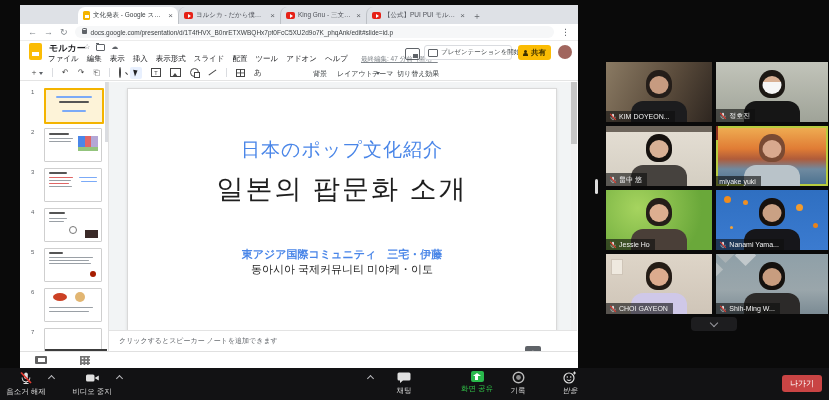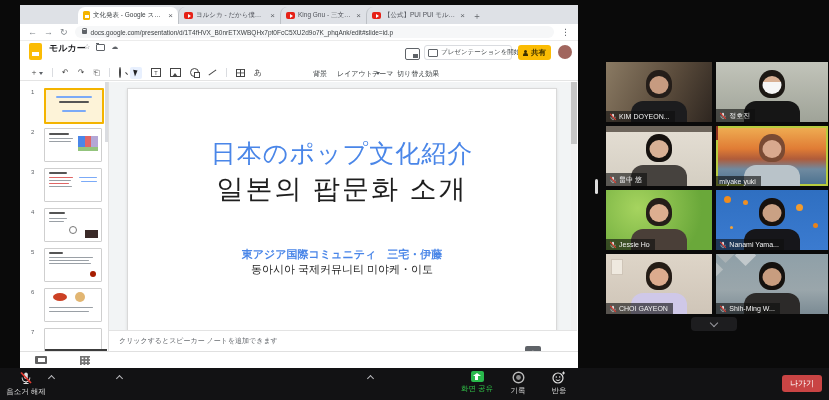--- a/index.html
+++ b/index.html
@@ -78,21 +78,21 @@
   .fs-scroll{position:absolute;right:0;top:0;width:3px;height:60px;background:#dadce0;}
   .ln{position:absolute;height:2px;border-radius:1px;background:#9aa0a6;}
   .lnb{background:#7baaf7;}
   .lnr{background:#e06666;}
   .lnd{background:#555;}
   .canvas{position:absolute;left:89px;top:77px;right:7px;height:248px;background:#f2f4f5;}
   .vscroll{position:absolute;right:1px;top:77px;width:6px;height:248px;background:#f1f1f1;}
   .vthumb{position:absolute;top:0;left:0;width:6px;height:62px;background:#c6c6c6;}
   .slide{position:absolute;left:107px;top:83px;width:428px;height:242px;background:#fff;border:1px solid #d9d9d9;box-shadow:0 1px 3px rgba(0,0,0,.10);}
   .sline{position:absolute;left:0;right:0;text-align:center;white-space:nowrap;}
-  .s-ja{top:48px;font-size:25px;color:#4a86e8;letter-spacing:1px;}
+  .s-ja{top:48px;font-size:19px;color:#4a86e8;letter-spacing:1px;}
   .s-ko{top:82px;font-size:27px;color:#1f1f1f;letter-spacing:2px;}
   .s-sub-ja{top:158px;font-size:11px;color:#4a86e8;font-weight:bold;}
   .s-sub-ko{top:173px;font-size:11px;color:#1f1f1f;}
   .notes{position:absolute;left:89px;right:1px;top:325px;height:22px;background:#fff;border-top:1px solid #e3e3e3;display:flex;align-items:flex-start;padding:5px 0 0 10px;box-sizing:border-box;font-size:7px;color:#5f6368;}
   .explore{position:absolute;left:505px;top:341px;width:16px;height:14px;background:#5f6368;border-radius:2px;color:#fff;font-size:7px;display:flex;align-items:center;justify-content:center;}
   .notes-chev{position:absolute;left:542px;top:345px;font-size:9px;color:#9aa0a6;line-height:1;}
   .bottombar{position:absolute;left:0;right:0;bottom:0;height:16px;background:#fff;border-top:1px solid #e0e0e0;}
   .hthumb{position:absolute;left:25px;top:-3px;width:62px;height:2px;background:#3c3c3c;}
   .film-ic{position:absolute;left:15px;top:4px;width:12px;height:8px;background:#616161;border-radius:1px;}
   .film-ic::after{content:"";position:absolute;left:2.5px;top:2px;width:7px;height:4px;background:#fff;}
@@ -121,21 +121,21 @@
   .oranges{left:8px;top:6px;width:7px;height:7px;border-radius:50%;background:#f08c1e;box-shadow:18px 3px 0 -1px #ef8f22,72px 8px 0 0 #f29b2d,88px 26px 0 -1px #e8821a,4px 28px 0 -2px #f5a232;}
   .poster{left:5px;top:5px;width:10px;height:14px;background:#efe9df;border:1px solid #cfc5b8;}
   .tetra{width:15px;height:15px;transform:rotate(45deg);background:#aab2b5;}
   .gallery-collapse{position:absolute;left:691px;top:317px;width:46px;height:14px;background:#1d1d1f;border:none;border-radius:4px;display:flex;align-items:center;justify-content:center;cursor:pointer;}
   .chv{width:5px;height:5px;border-right:1.5px solid #9a9aa0;border-bottom:1.5px solid #9a9aa0;transform:rotate(45deg);margin-top:-2px;}
   .chv-up{width:4px;height:4px;border-right:1.2px solid #b9b9bd;border-bottom:1.2px solid #b9b9bd;transform:rotate(-135deg);display:inline-block;}
   
   #ztoolbar{position:absolute;left:0;right:0;bottom:0;height:32px;background:#121214;}
   .zitem{position:absolute;top:3px;width:64px;display:flex;flex-direction:column;align-items:center;gap:2px;font-size:7.5px;color:#d8d8d8;cursor:pointer;}
   .zi-mute{left:-6px;}.zi-video{left:60px;}.zi-part{left:303px;}.zi-chat{left:372px;}
-  .zi-share{left:445px;color:#31c248;}.zi-rec{left:486px;}.zi-react{left:527px;}
+  .zi-share{left:445px;color:#31c248;}.zi-rec{left:486px;}.zi-react{left:538px;font-style:italic;}
   .zchev{position:absolute;top:8px;}
   .zc-mute{left:49px;}.zc-video{left:117px;}.zc-part{left:368px;}
   .icon-row{display:flex;align-items:center;gap:2px;height:14px;}
   .pcount{font-size:8px;color:#d8d8d8;}
   .share-ic{width:13px;height:11px;background:#29b94c;border-radius:2px;position:relative;}
   .share-ic::before{content:"";position:absolute;left:4.5px;top:4px;width:3px;height:4.5px;background:#fff;}
   .share-ic::after{content:"";position:absolute;left:2.5px;top:1.5px;border-left:4px solid transparent;border-right:4px solid transparent;border-bottom:3.5px solid #fff;}
   .leave-btn{position:absolute;left:782px;top:7px;width:40px;height:17px;background:#c94444;border:none;border-radius:3px;color:#fff;font-size:8px;display:flex;align-items:center;justify-content:center;cursor:pointer;font-family:inherit;}
 </style>
 </head>
@@ -178,20 +178,33 @@
     <span class="menu-dots">⋮</span>
   </div>
 
   <div class="sheader">
     <div class="slogo"></div>
     <div class="doctitle">モルカー</div>
     <div class="ticons">
       <span>☆</span>
       <span class="folder-ic"></span>
       <span>☁</span>
+    </div>
+    <div class="menurow">
+      <span class="mi">ファイル</span>
+      <span class="mi">編集</span>
+      <span class="mi">表示</span>
+      <span class="mi">挿入</span>
+      <span class="mi">表示形式</span>
+      <span class="mi">スライド</span>
+      <span class="mi">配置</span>
+      <span class="mi">ツール</span>
+      <span class="mi">アドオン</span>
+      <span class="mi">ヘルプ</span>
+      <span class="lastedit">最終編集: 47 分前（匿名 _</span>
     </div>
     <div class="pip"></div>
     <div class="present">
       <span class="present-ic"></span>
       <span class="present-label">プレゼンテーションを開始</span>
       <span class="present-caret">▾</span>
     </div>
     <div class="sharebtn">
       <span class="person-ic"></span>
       <span>共有</span>
@@ -454,24 +467,37 @@
         <rect x="5.2" y="1.5" width="3.6" height="6.5" rx="1.8" fill="#e0e0e0"></rect>
         <path d="M3.2 6.5v.7a3.8 3.8 0 0 0 7.6 0v-.7" fill="none" stroke="#e0e0e0" stroke-width="1"></path>
         <line x1="7" y1="11" x2="7" y2="12.5" stroke="#e0e0e0" stroke-width="1"></line>
         <line x1="4.5" y1="12.5" x2="9.5" y2="12.5" stroke="#e0e0e0" stroke-width="1"></line>
         <line x1="2" y1="1.5" x2="12" y2="12" stroke="#e0392f" stroke-width="1.8"></line>
       </svg>
     <span>음소거 해제</span>
   </div>
   <span class="zchev zc-mute chv-up"></span>
 
+  <div class="zitem zi-video">
+    <svg width="15" height="14" viewBox="0 0 15 14">
+        <rect x="1" y="3.5" width="8.5" height="7" rx="1.5" fill="#e0e0e0"></rect>
+        <path d="M10 6.8 13.8 4.6v4.8L10 7.2z" fill="#e0e0e0"></path>
+      </svg>
+    <span>비디오 중지</span>
+  </div>
   <span class="zchev zc-video chv-up"></span>
 
   <span class="zchev zc-part chv-up"></span>
 
+  <div class="zitem zi-chat">
+    <svg width="14" height="13" viewBox="0 0 14 13">
+        <path d="M2 1.5h10A1.5 1.5 0 0 1 13.5 3v5A1.5 1.5 0 0 1 12 9.5H6L3 12V9.5H2A1.5 1.5 0 0 1 .5 8V3A1.5 1.5 0 0 1 2 1.5z" fill="#e0e0e0"></path>
+      </svg>
+    <span>채팅</span>
+  </div>
 
   <div class="zitem zi-share">
     <span class="share-ic"></span>
     <span>화면 공유</span>
   </div>
 
   <div class="zitem zi-rec">
     <svg width="13" height="13" viewBox="0 0 13 13">
         <circle cx="6.5" cy="6.5" r="5.3" fill="none" stroke="#b9b9b9" stroke-width="1.4"></circle>
         <circle cx="6.5" cy="6.5" r="2.4" fill="#8d8d8d"></circle>

